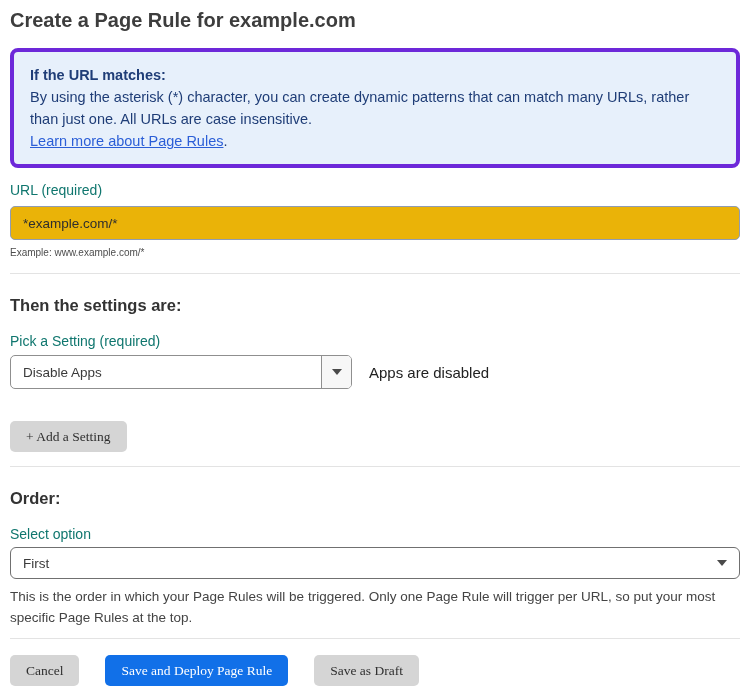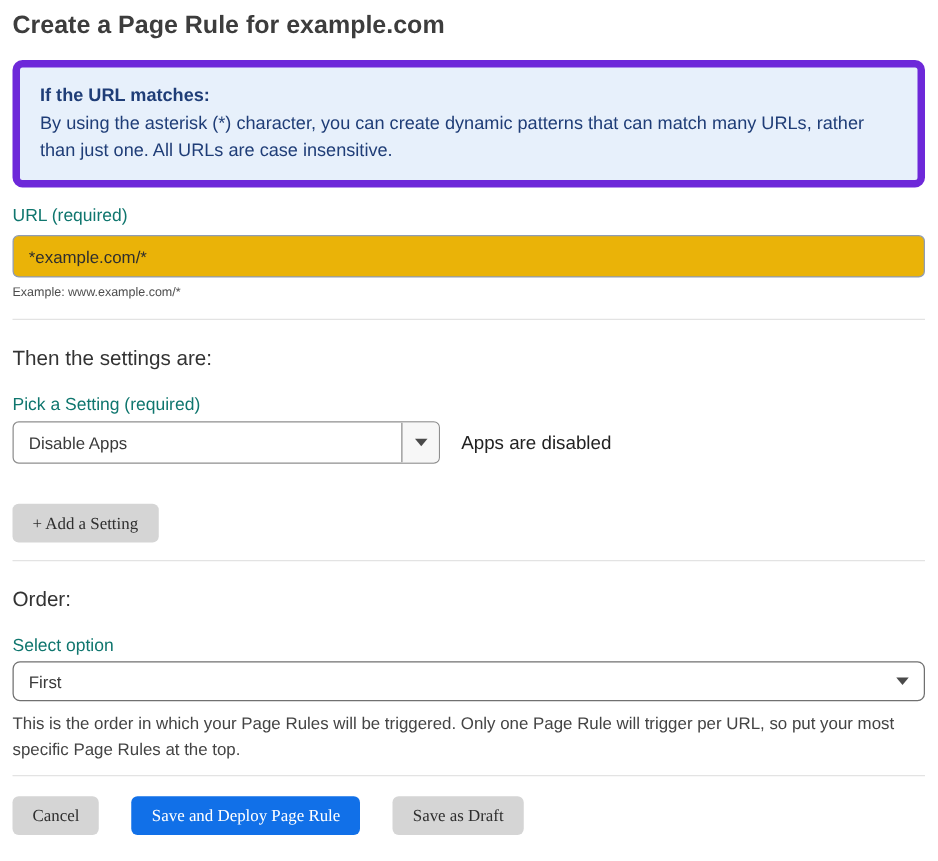--- a/index.html
+++ b/index.html
@@ -13,21 +13,21 @@
   }
   .page-title {
     font-size: 20px;
     line-height: 24px;
     font-weight: bold;
     color: #3d3d3d;
   }
   .info-box {
     margin-top: 16px;
     background: #e7f0fb;
-    border: 6px solid #6d28d9;
+    border: 4px solid #6d28d9;
     border-radius: 8px;
     padding: 12px 16px;
     font-size: 14.5px;
     line-height: 22px;
     color: #1f3d77;
   }
   .info-heading { font-weight: bold; }
   .info-link-line a {
     color: #2b5ed7;
     text-decoration: underline;
@@ -65,21 +65,21 @@
     border-top: 1px solid #e3e3e3;
     height: 0;
   }
   .div-1 { margin-top: 12px; }
   .div-2 { margin-top: 14px; }
   .div-3 { margin-top: 10px; }
   .section-heading {
     margin-top: 21px;
     font-size: 16.5px;
     line-height: 20px;
-    font-weight: normal;
+    font-weight: bold;
     color: #333333;
   }
   .label-tight { margin-top: 18px; }
   .setting-row {
     margin-top: 6px;
     display: flex;
     align-items: center;
   }
   .setting-dropdown {
     width: 342px;
@@ -165,20 +165,23 @@
 </head>
 <body>
 
 
 
 <h1 class="page-title">Create a Page Rule for example.com</h1>
 
 <div class="info-box">
   <div class="info-heading">If the URL matches:</div>
   <div class="info-body">By using the asterisk (*) character, you can create dynamic patterns that can match many URLs, rather than just one. All URLs are case insensitive.</div>
+  <div class="info-link-line">
+    <a>Learn more about Page Rules</a><span class="suffix">.</span>
+  </div>
 </div>
 
 <div class="field-label">URL (required)</div>
 <input class="url-input" type="text" value="*example.com/*" style="">
 <div class="hint">Example: www.example.com/*</div>
 
 <hr class="divider div-1">
 
 <h2 class="section-heading">Then the settings are:</h2>
 <div class="field-label label-tight">Pick a Setting (required)</div>

